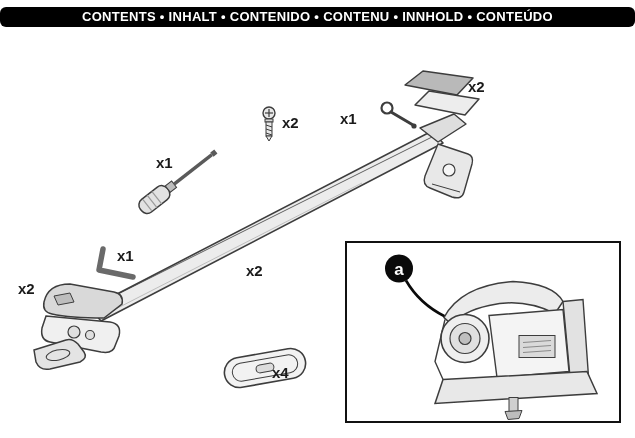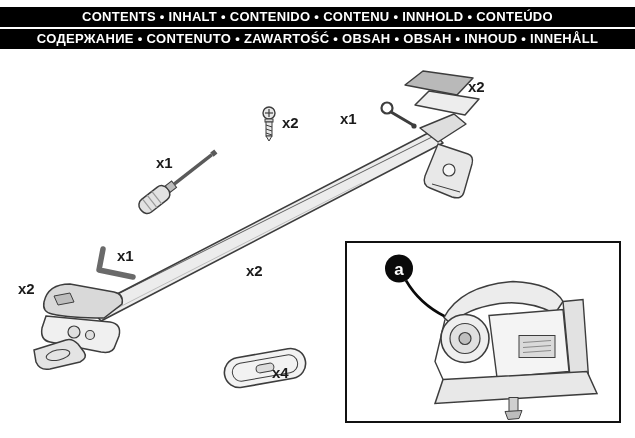--- a/index.html
+++ b/index.html
@@ -1,35 +1,34 @@
 <!DOCTYPE html>
 <html><head>
 <meta charset="utf-8">
 <style>
   html,body{margin:0;padding:0;background:#fff;}
   .page{position:relative;width:635px;height:438px;background:#fff;overflow:hidden;
         font-family:"Liberation Sans",sans-serif;}
   .banner{position:absolute;top:7px;left:0;width:635px;}
   .banner-line{height:20px;line-height:20px;background:#000;color:#fff;text-align:center;
-               font-size:13px;font-weight:bold;letter-spacing:.3px;margin-bottom:2px;white-space:nowrap;}
+               font-size:13px;font-weight:bold;letter-spacing:.3px;margin-bottom:2px;white-space:nowrap;border-radius:6px;}
   .part{position:absolute;}
   .label{position:absolute;font-size:15px;font-weight:bold;color:#1a1a1a;text-align:right;}
   .inset{position:absolute;left:345px;top:241px;width:276px;height:182px;
          border:2.5px solid #111;background:#fff;box-sizing:border-box;}
   .inset svg{display:block;width:100%;height:100%;}
   svg{overflow:visible;}
 </style>
 </head>
 <body>
 
 <div class="page">
 
   <div class="banner">
     <div class="banner-line">CONTENTS • INHALT • CONTENIDO • CONTENU • INNHOLD • CONTEÚDO</div>
-    <div class="banner-line">СОДЕРЖАНИЕ • CONTENUTO • ZAWARTOŚĆ • OBSAH • OBSAH • INHOUD • INNEHÅLL</div>
   </div>
 
   <div class="part" style="left:393px;top:68px;">
     <svg width="92" height="50" viewBox="0 0 92 50">
       <polygon points="30,3 80,10 64,27 12,17" fill="#b9b9b9" stroke="#3d3d3d" stroke-width="1.5" stroke-linejoin="round"></polygon>
       <polygon points="36,23 86,31 72,47 22,37" fill="#ededed" stroke="#3d3d3d" stroke-width="1.5" stroke-linejoin="round"></polygon>
     </svg>
   </div>
   <span class="label" style="left:468px;top:78px;">x2</span>
 

